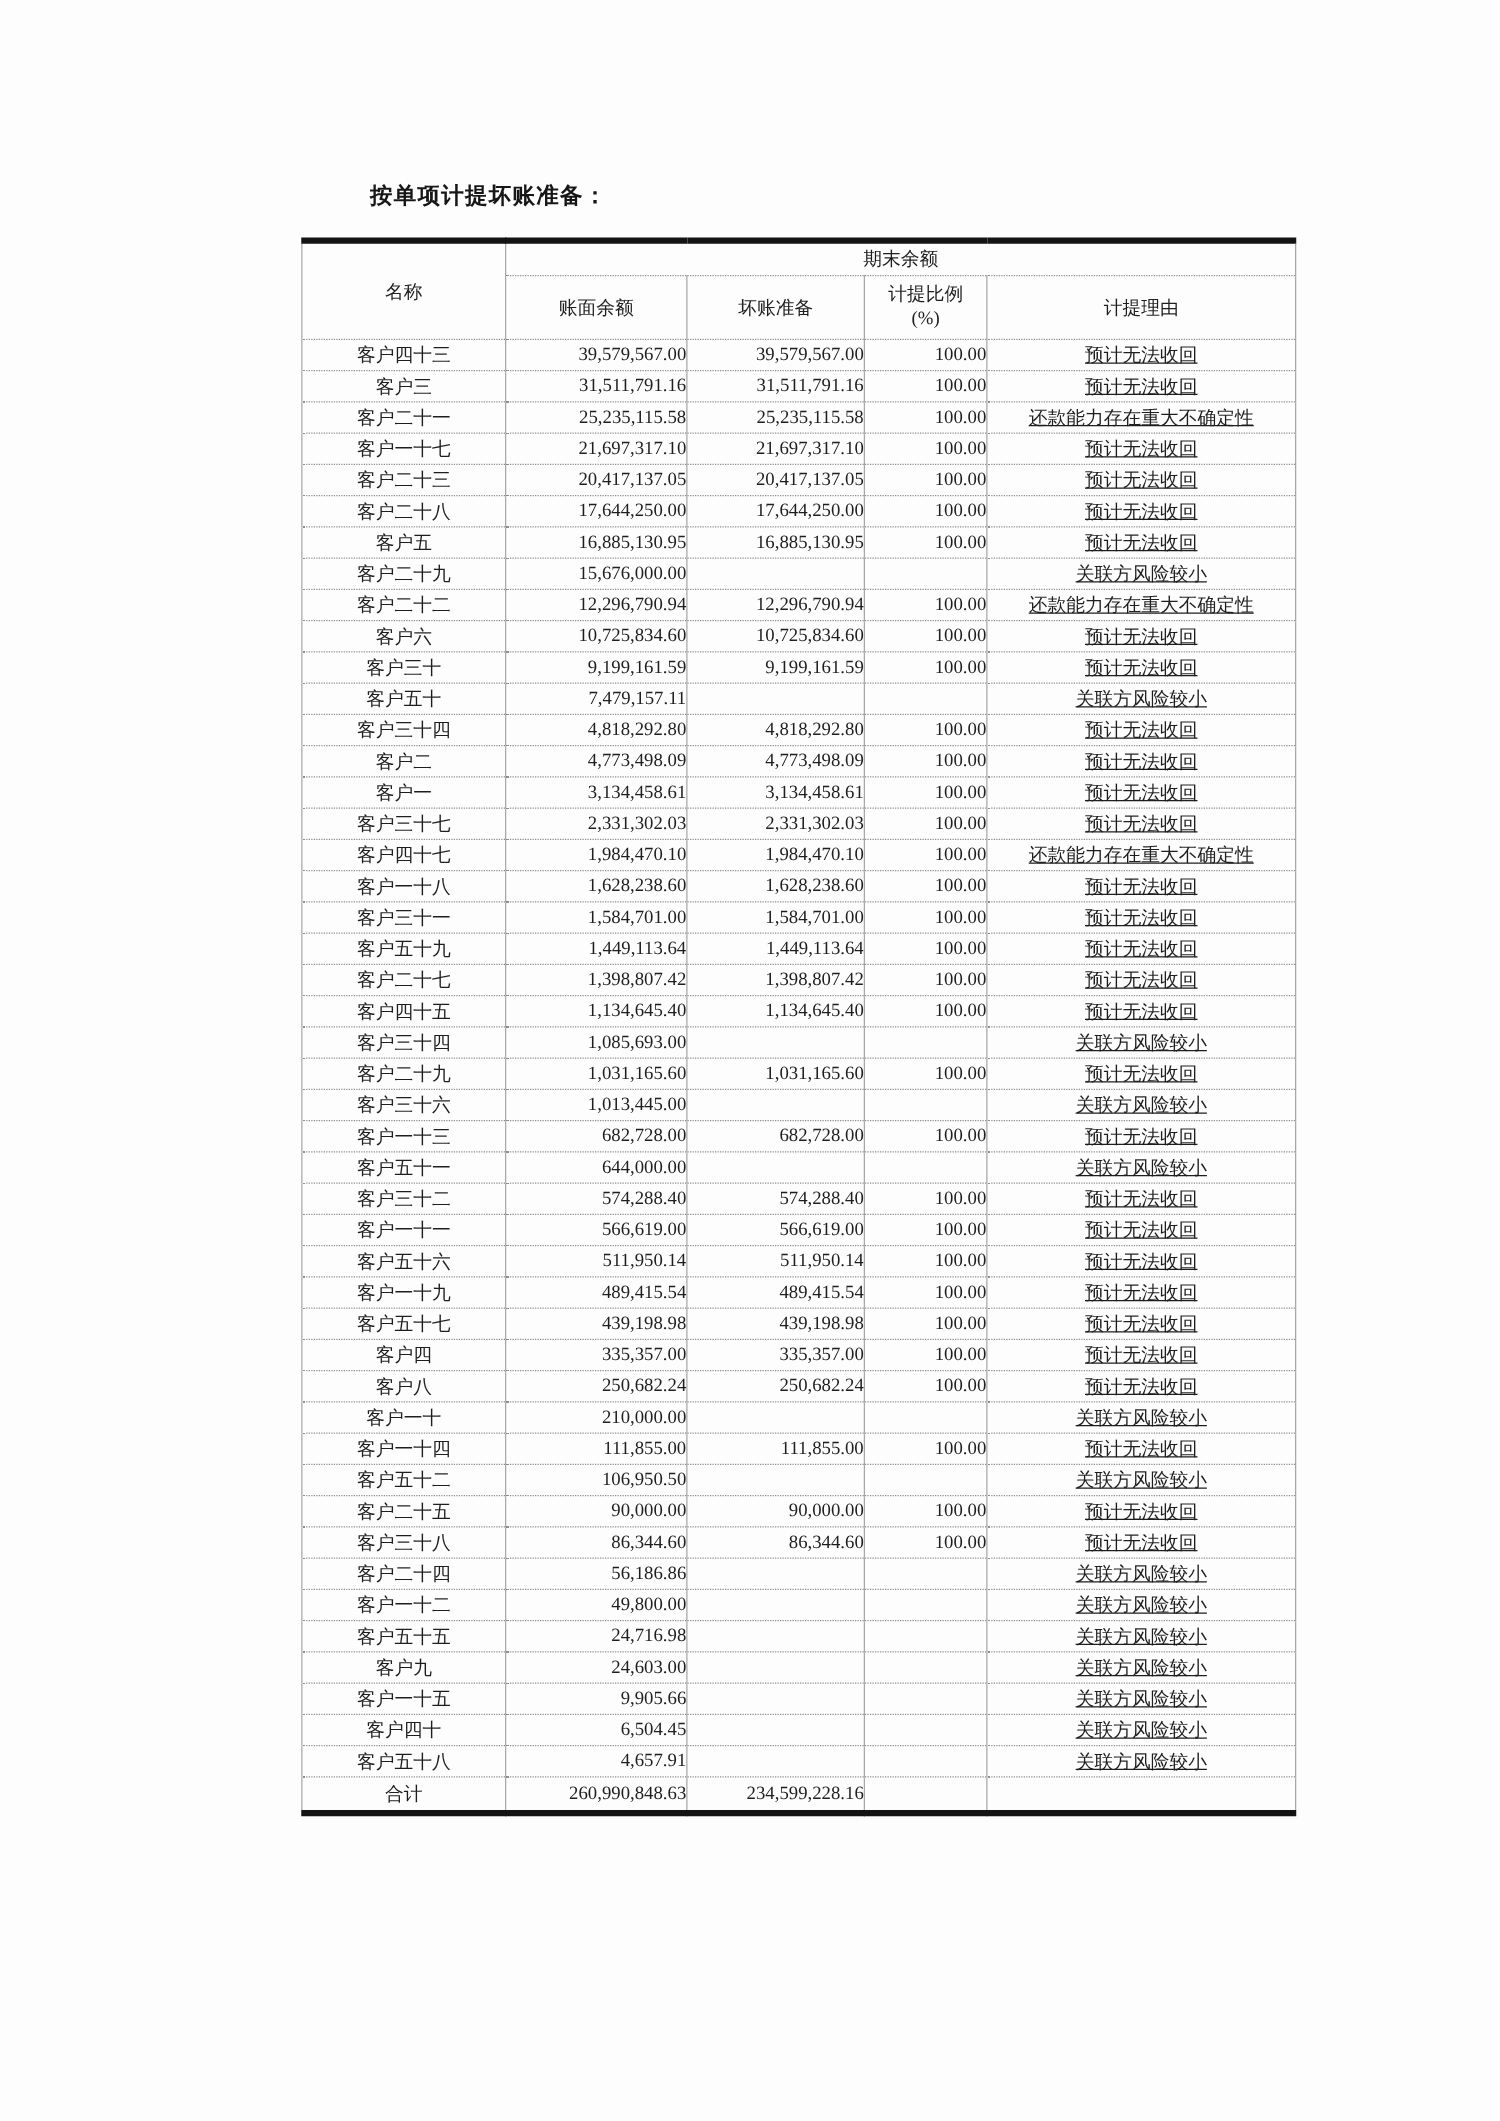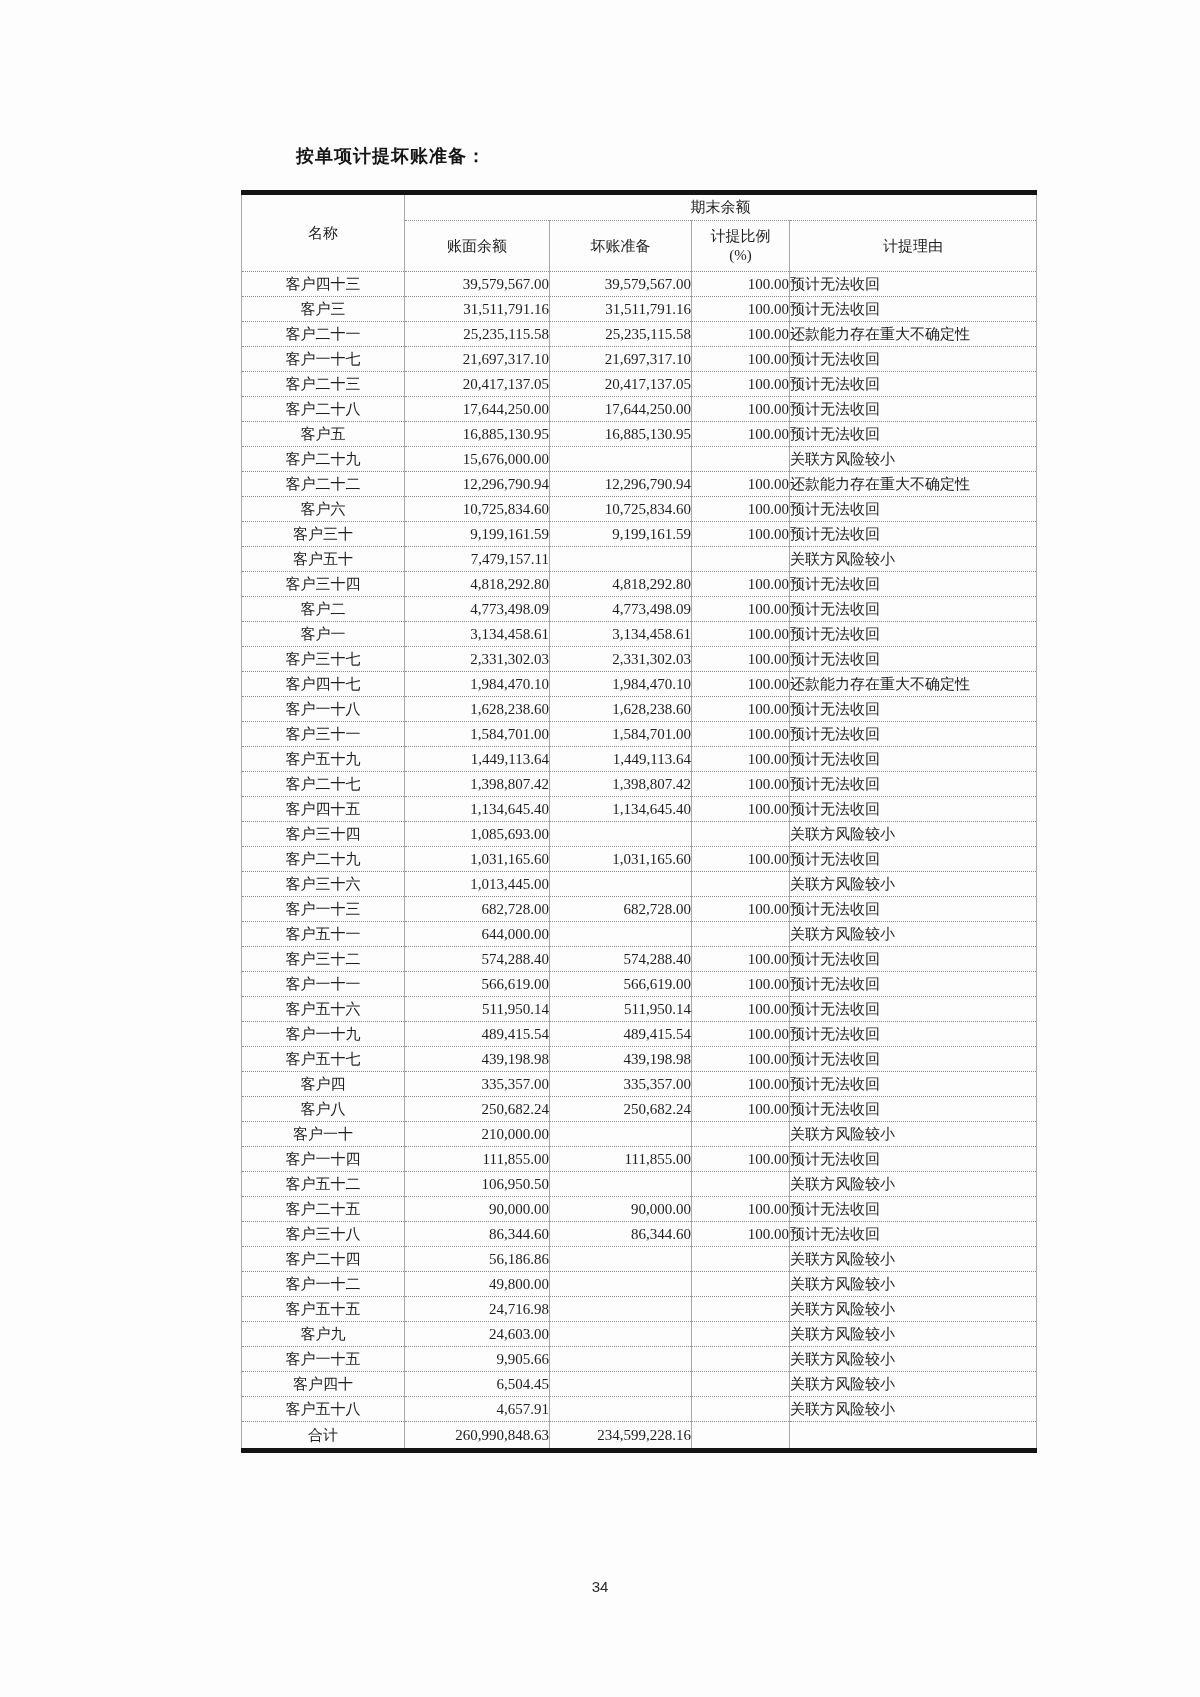--- a/index.html
+++ b/index.html
@@ -51,21 +51,21 @@
   .provision-table .sub-row th { height: 50px; text-align: center; vertical-align: middle; }
   .provision-table td { height: 24px; vertical-align: middle; }
   .col-name   { width: 163px; }
   .col-book   { width: 145px; }
   .col-prov   { width: 142px; }
   .col-ratio  { width: 98px;  }
   .col-reason { width: 247px; }
   .cell-name   { text-align: center;  padding-left: 12px;  }
   .cell-num    { text-align: right; padding-right: 8px;  }
   .cell-ratio  { text-align: right; padding-right: 8px;  }
-  .cell-reason { text-align: left;  padding-left: 10px;  }
+  .cell-reason { text-align: center;  padding-left: 10px; text-decoration: underline;  }
   .total-row td { height: 26px; }
   .cell-total-label { text-align: center; }
   .ratio-head-line { display: block; line-height: 1.25; }
   .page-number {
     position: absolute;
     left: 0;
     top: 1578px;
     width: 1200px;
     text-align: center;
     font-size: 15px;
@@ -476,15 +476,14 @@
       <tr class="total-row">
         <td class="cell-total-label">合计</td>
         <td class="cell-num">260,990,848.63</td>
         <td class="cell-num">234,599,228.16</td>
         <td class="cell-ratio"></td>
         <td class="cell-reason"></td>
       </tr>
     </tbody>
   </table>
 
-  <div class="page-number">34</div>
 
 </div>
 
 </body></html>

